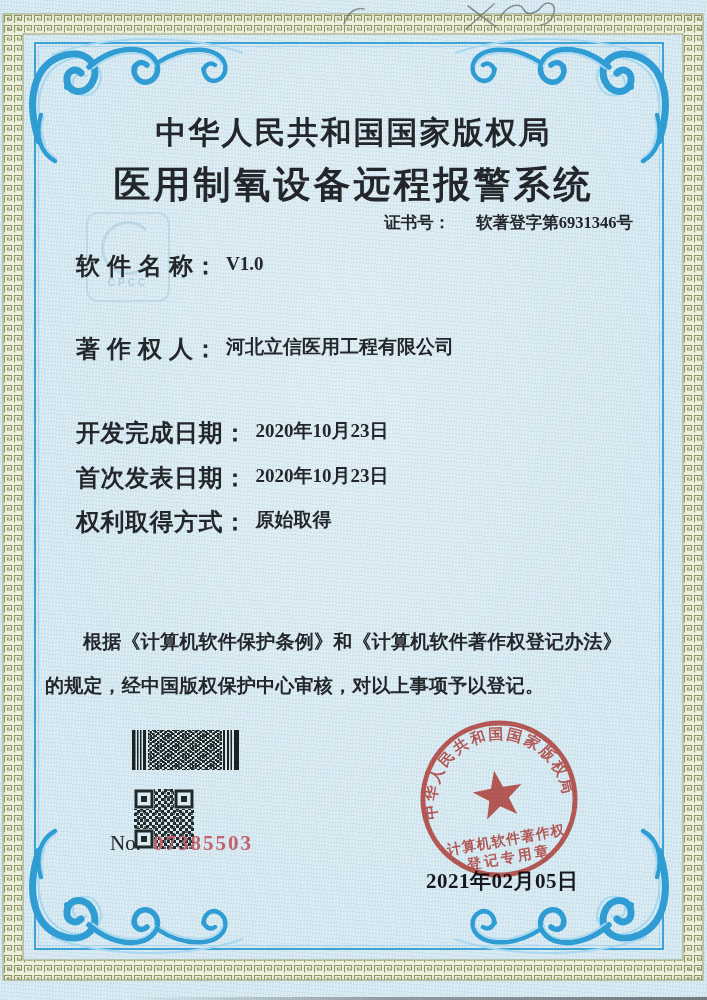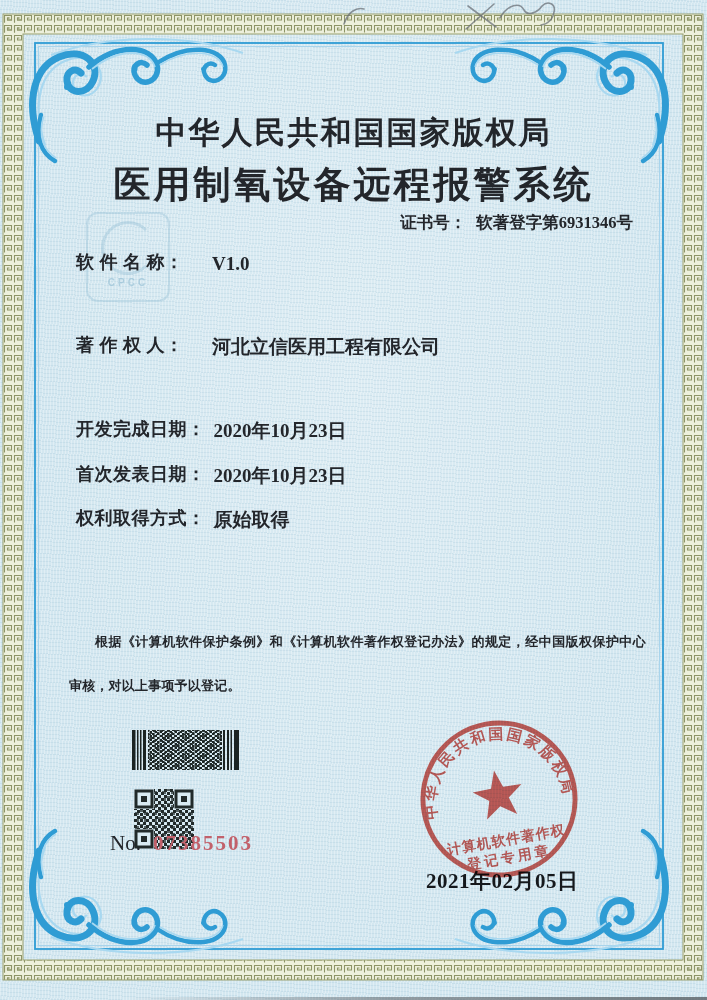--- a/index.html
+++ b/index.html
@@ -23,25 +23,25 @@
     border:2px solid rgba(150,192,214,.5);border-radius:12px;opacity:.75;text-align:center;}
   .watermark .swirl{display:block;width:48px;height:48px;margin:7px auto 0;
     border:3px solid rgba(150,192,214,.55);border-right-color:transparent;border-radius:50%;}
   .watermark .wm-text{display:block;margin-top:2px;font-size:10px;letter-spacing:3px;
     color:rgba(148,190,212,.85);font-weight:700;font-family:"Liberation Sans",sans-serif;}
   .authority{left:0;top:112px;width:100%;text-align:center;font-size:31px;font-weight:700;
     letter-spacing:2px;z-index:3;}
   .title{left:0;top:160px;width:100%;text-align:center;font-size:37px;font-weight:700;
     letter-spacing:3px;z-index:3;}
   .certline{top:212px;right:74px;font-size:16.5px;font-weight:700;z-index:3;}
-  .certline .cl-label{margin-right:10px;}
+  .certline .cl-label{margin-right:26px;}
   .row{left:76px;z-index:3;white-space:nowrap;}
-  .lbl{display:inline-block;min-width:128px;font-size:18px;font-weight:700;letter-spacing:.5px;vertical-align:top;}
+  .lbl{display:inline-block;min-width:128px;font-size:24px;font-weight:700;letter-spacing:.5px;vertical-align:top;}
   .val{display:inline-block;font-size:19px;font-weight:700;margin-left:8px;vertical-align:top;line-height:27px;}
-  .statement{left:69px;top:620px;width:577px;font-size:13px;line-height:44px;font-weight:600;
+  .statement{left:45px;top:620px;width:577px;font-size:19px;line-height:44px;font-weight:600;
     text-indent:2em;letter-spacing:.2px;text-align:justify;z-index:3;}
   .code{z-index:3;}
   .serial{left:110px;top:831px;font-size:21px;z-index:3;}
   .serial .num{color:#c2616b;letter-spacing:2px;margin-left:12px;font-weight:600;}
   .seal{position:absolute;left:412px;top:712px;z-index:4;mix-blend-mode:multiply;opacity:.88;}
   .date{left:426px;top:867px;font-size:21px;font-weight:700;letter-spacing:.5px;z-index:3;color:#15181c;}
 </style>
 </head>
 <body>
 

